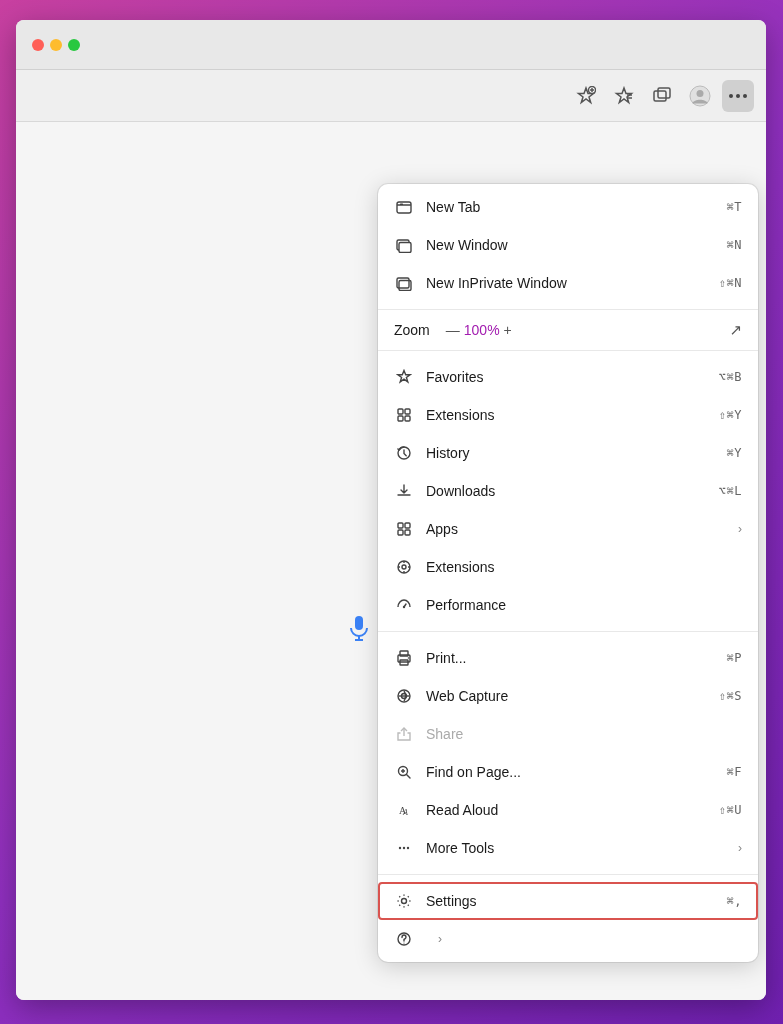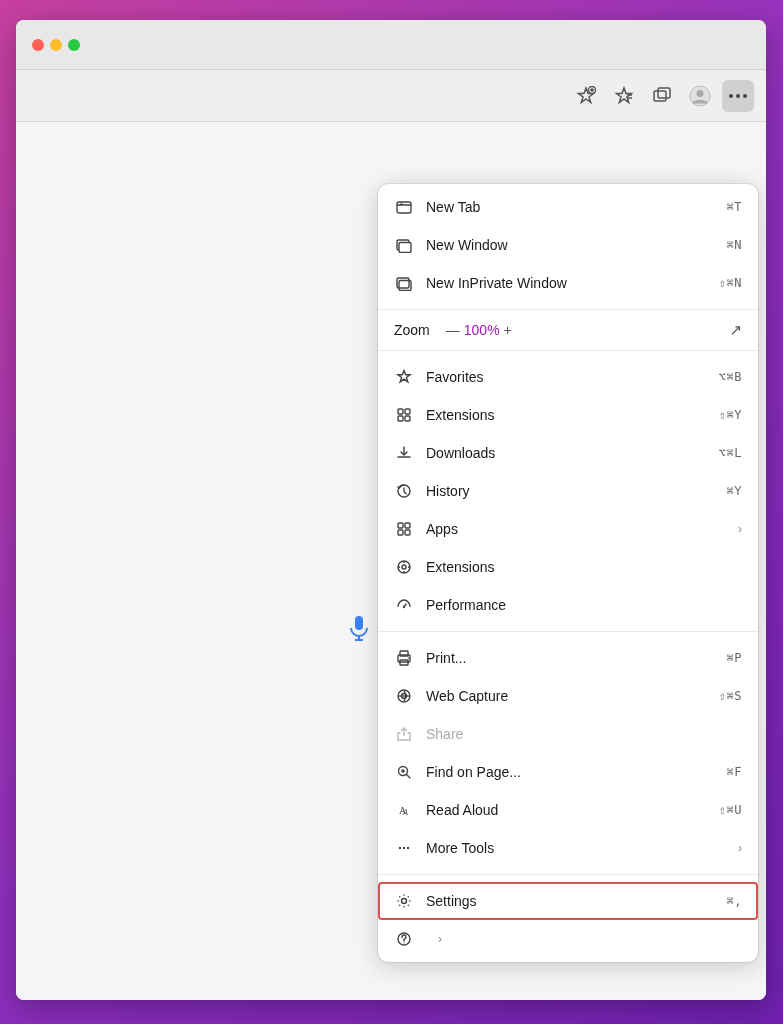--- a/index.html
+++ b/index.html
@@ -350,42 +350,42 @@
               <rect x="2" y="9" width="5" height="5" rx="1"></rect>
               <rect x="9" y="9" width="5" height="5" rx="1"></rect>
             </svg>
           </div>
           <span class="menu-label">Extensions</span>
           <span class="menu-shortcut">⇧⌘Y</span>
         </div>
         <div class="menu-item">
           <div class="menu-icon">
             <svg width="16" height="16" viewBox="0 0 16 16" fill="none" stroke="#444" stroke-width="1.4">
-              <path d="M8 2v8M5 7l3 3 3-3" stroke-linecap="round" stroke-linejoin="round"></path>
-              <path d="M2 12h12" stroke-linecap="round"></path>
-            </svg>
-          </div>
-          <span class="menu-label">Downloads</span>
-          <span class="menu-shortcut">⌥⌘L</span>
-        </div>
-        <div class="menu-item">
-          <div class="menu-icon">
-            <svg width="16" height="16" viewBox="0 0 16 16" fill="none" stroke="#444" stroke-width="1.4">
               <circle cx="8" cy="8" r="6"></circle>
               <path d="M8 5v3.5l2.2 2.2" stroke-linecap="round"></path>
               <path d="M3 5 C4 3 6 2 8 2" stroke-linecap="round"></path>
               <polyline points="1.5,3.5 3,5 4.5,3.5" fill="none"></polyline>
             </svg>
           </div>
           <span class="menu-label">History</span>
           <span class="menu-shortcut">⌘Y</span>
         </div>
         <div class="menu-item">
           <div class="menu-icon">
             <svg width="16" height="16" viewBox="0 0 16 16" fill="none" stroke="#444" stroke-width="1.4">
+              <path d="M8 2v8M5 7l3 3 3-3" stroke-linecap="round" stroke-linejoin="round"></path>
+              <path d="M2 12h12" stroke-linecap="round"></path>
+            </svg>
+          </div>
+          <span class="menu-label">Downloads</span>
+          <span class="menu-shortcut">⌥⌘L</span>
+        </div>
+        <div class="menu-item">
+          <div class="menu-icon">
+            <svg width="16" height="16" viewBox="0 0 16 16" fill="none" stroke="#444" stroke-width="1.4">
               <rect x="2" y="2" width="5" height="5" rx="1"></rect>
               <rect x="9" y="2" width="5" height="5" rx="1"></rect>
               <rect x="2" y="9" width="5" height="5" rx="1"></rect>
               <rect x="9" y="9" width="5" height="5" rx="1"></rect>
             </svg>
           </div>
           <span class="menu-label">Apps</span>
           <span class="menu-shortcut"></span>
           <span class="menu-arrow">›</span>
         </div>

